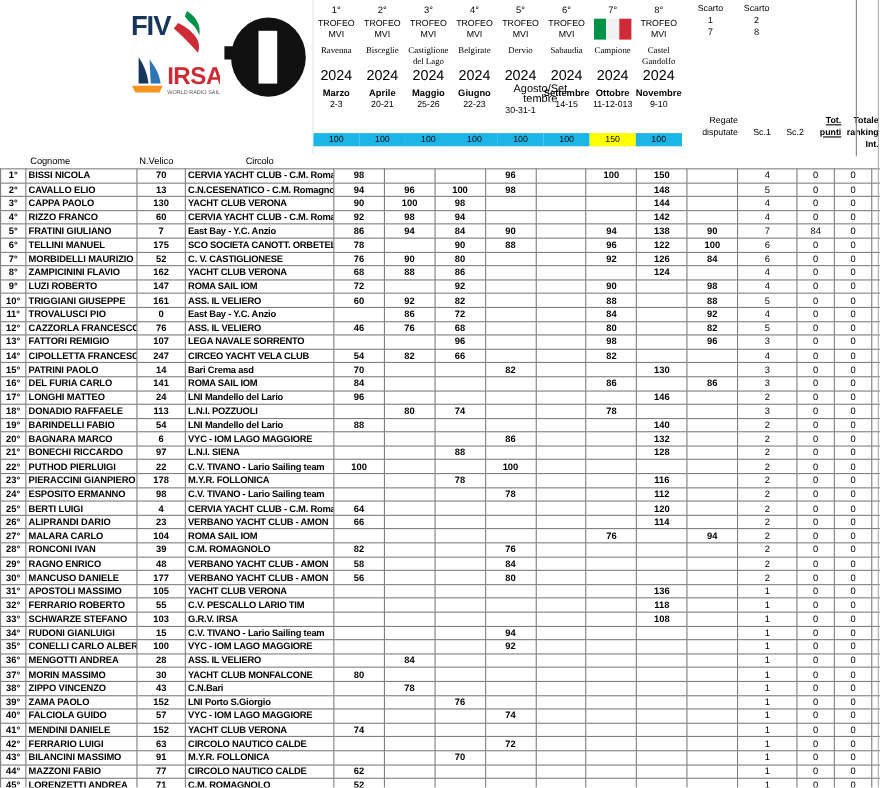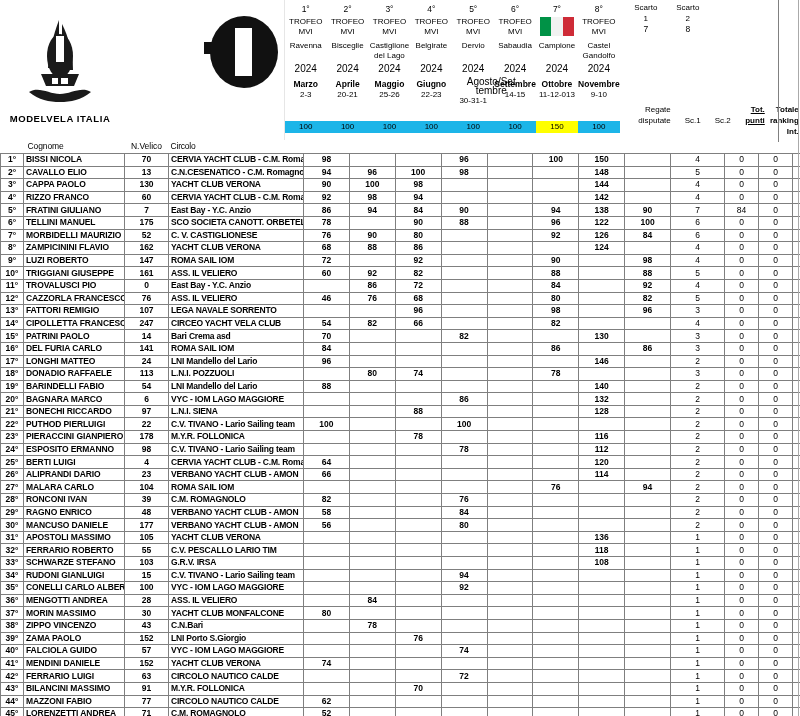--- a/index.html
+++ b/index.html
@@ -20,22 +20,22 @@
   .fiv-cell{position:absolute;left:118px;top:6px;width:82px;height:92px;}
   .iom-cell{position:absolute;left:196px;top:8px;width:88px;height:92px;}
 
   
   .events{width:335px;height:140px;position:relative;}
   .ev-head{display:flex;height:118px;}
   .ev-col{width:41.875px;box-sizing:border-box;display:flex;flex-direction:column;
      align-items:center;text-align:center;font-size:8px;line-height:10px;padding-top:4px;}
   .ev-ord{font-size:8.5px;margin-bottom:3px;}
   .ev-name{font-size:8px;}
-  .ev-place{font-size:8px;margin-top:4px;min-height:20px;display:flex;align-items:flex-start;justify-content:center;}
-  .ev-year{font-size:10px;margin-top:3px;}
+  .ev-place{font-size:8px;margin-top:4px;min-height:20px;display:flex;align-items:flex-start;justify-content:center;font-family:Liberation Serif, serif;}
+  .ev-year{font-size:13px;margin-top:3px;}
   .ev-mon{font-size:8.5px;font-weight:bold;margin-top:5px;}
   .ev-day{font-size:8px;margin-top:1px;}
   .ev-aug{font-size:10px;line-height:8.5px;margin-top:4px;margin-left:36px;}
   .flag{width:34px;height:19px;display:flex;margin:0 auto 1px auto;border:0;}
   .flag i{display:block;height:19px;width:11.33px;}
   .pts-row{display:flex;height:12px;width:335px;position:absolute;left:0;top:121px;}
   .pts-cell{width:41.875px;box-sizing:border-box;text-align:center;font-size:8px;line-height:12px;}
 
   .right-head{width:180px;height:140px;position:relative;border-left:1px solid #fff;}
   .scarto-wrap{position:absolute;left:4px;top:2px;width:84px;display:flex;}
@@ -61,53 +61,53 @@
   td.sail{width:40px;text-align:center;font-weight:bold;font-size:8px;}
   td.club{width:131px;font-weight:bold;font-size:7.5px;letter-spacing:-.2px;}
   td.sc{width:41.875px;text-align:center;font-weight:bold;font-size:8px;}
   td.rg{width:50px;text-align:center;font-size:8px;border-left:1px solid #fff;border-right:0;border-top:0;border-bottom:0;}
   td.s1{width:30px;text-align:center;font-size:8px;border:0;}
   td.s2{width:30px;text-align:center;font-size:8px;border:0;}
   td.tp{width:34px;text-align:center;font-size:8px;font-weight:bold;border:0;}
 
   
   tr.colhead td{border:1px solid #7f7f7f;border-left:0;border-right:0;border-top:0;
-      font-weight:normal;text-align:center;font-size:8.5px;height:13px;}
+      font-weight:normal;text-align:left;font-size:8.5px;height:13px;}
   tr.colhead td.pos{border:0;}
   tr.colhead td.name{text-align:left;padding-left:4px;font-weight:normal;font-size:8.5px;border:0;}
   tr.colhead td.sail{border:0;}
-  tr.colhead td.club{text-align:left;font-weight:normal;font-size:8.5px;border:0;}
+  tr.colhead td.club{text-align:center;font-weight:normal;font-size:8.5px;border:0;}
   tr.colhead td.sc{border:0;}
   tr.colhead td.rg,tr.colhead td.s1,tr.colhead td.s2,tr.colhead td.tp,tr.colhead td.tr{border:0;}
 
   .rightrule{position:absolute;left:778px;top:0;width:1px;height:142px;background:#808080;}
   .rightrule2{position:absolute;left:798px;top:0;width:1px;height:716px;background:#aaa;}
 </style>
 </head>
 <body>
 
 <div id="sheet">
 
   <div class="banner">
 
     <div class="logo-box">
-      <div class="logo-cell">
-        <svg class="boat-svg" width="78" height="96" viewBox="0 0 78 96">
-          <path d="M38 4 C32 20 28 36 27 52 L38 52 Z" fill="#1a1a1a"></path>
-          <path d="M41 8 C48 22 52 38 52 54 L41 54 Z" fill="#1a1a1a"></path>
-          <ellipse cx="39" cy="40" rx="13" ry="22" fill="#1a1a1a"></ellipse>
-          <rect x="35" y="20" width="8" height="26" fill="#ffffff"></rect>
-          <path d="M20 58 L58 58 L53 70 L25 70 Z" fill="#1a1a1a"></path>
-          <rect x="31" y="62" width="16" height="6" fill="#ffffff"></rect>
-          <path d="M8 76 C18 70 28 78 39 78 C50 78 60 70 70 76 C60 84 50 86 39 86 C28 86 18 84 8 76 Z" fill="#1a1a1a"></path>
-          <rect x="37" y="52" width="3" height="18" fill="#1a1a1a"></rect>
+
+      <div class="fiv-cell">
+        <svg width="82" height="92" viewBox="0 0 82 92">
+          <text x="1" y="26" font-family="Liberation Sans, sans-serif" font-size="25" font-weight="bold" fill="#17365D" letter-spacing="-1">FIV</text>
+          <path d="M52 4 C62 10 66 20 62 30 C59 22 55 14 50 9 Z" fill="#009246"></path>
+          <path d="M48 10 C60 16 66 26 63 36 C57 28 51 20 45 15 Z" fill="#ffffff"></path>
+          <path d="M44 15 C58 22 66 32 62 42 C54 33 46 25 40 20 Z" fill="#CE2B37"></path>
+          <path d="M8 46 C12 52 16 60 17 70 L8 70 Z" fill="#17365D"></path>
+          <path d="M18 48 C24 56 27 62 28 70 L19 70 Z" fill="#2E74B5"></path>
+          <path d="M2 72 L30 72 L27 78 L5 78 Z" fill="#F7941E"></path>
+          <text x="34" y="70" font-family="Liberation Sans, sans-serif" font-size="22" font-weight="bold" fill="#CE2B37" letter-spacing="-.5">IRSA</text>
+          <text x="34" y="79" font-family="Liberation Sans, sans-serif" font-size="5" fill="#555">WORLD RADIO SAILING</text>
         </svg>
-        <div class="mv-label">MODELVELA ITALIA</div>
       </div>
-
 
       <div class="iom-cell">
         <svg width="88" height="92" viewBox="0 0 88 92">
           <path d="M8 34 L22 34 L22 24 C30 10 46 6 58 12 C76 20 80 46 70 62 C60 78 38 80 26 68 C20 62 18 54 18 46 L8 46 Z" fill="#111111"></path>
           <ellipse cx="48" cy="44" rx="34" ry="36" fill="#111111"></ellipse>
           <rect x="39" y="20" width="17" height="48" fill="#ffffff"></rect>
         </svg>
       </div>
     </div>
 

